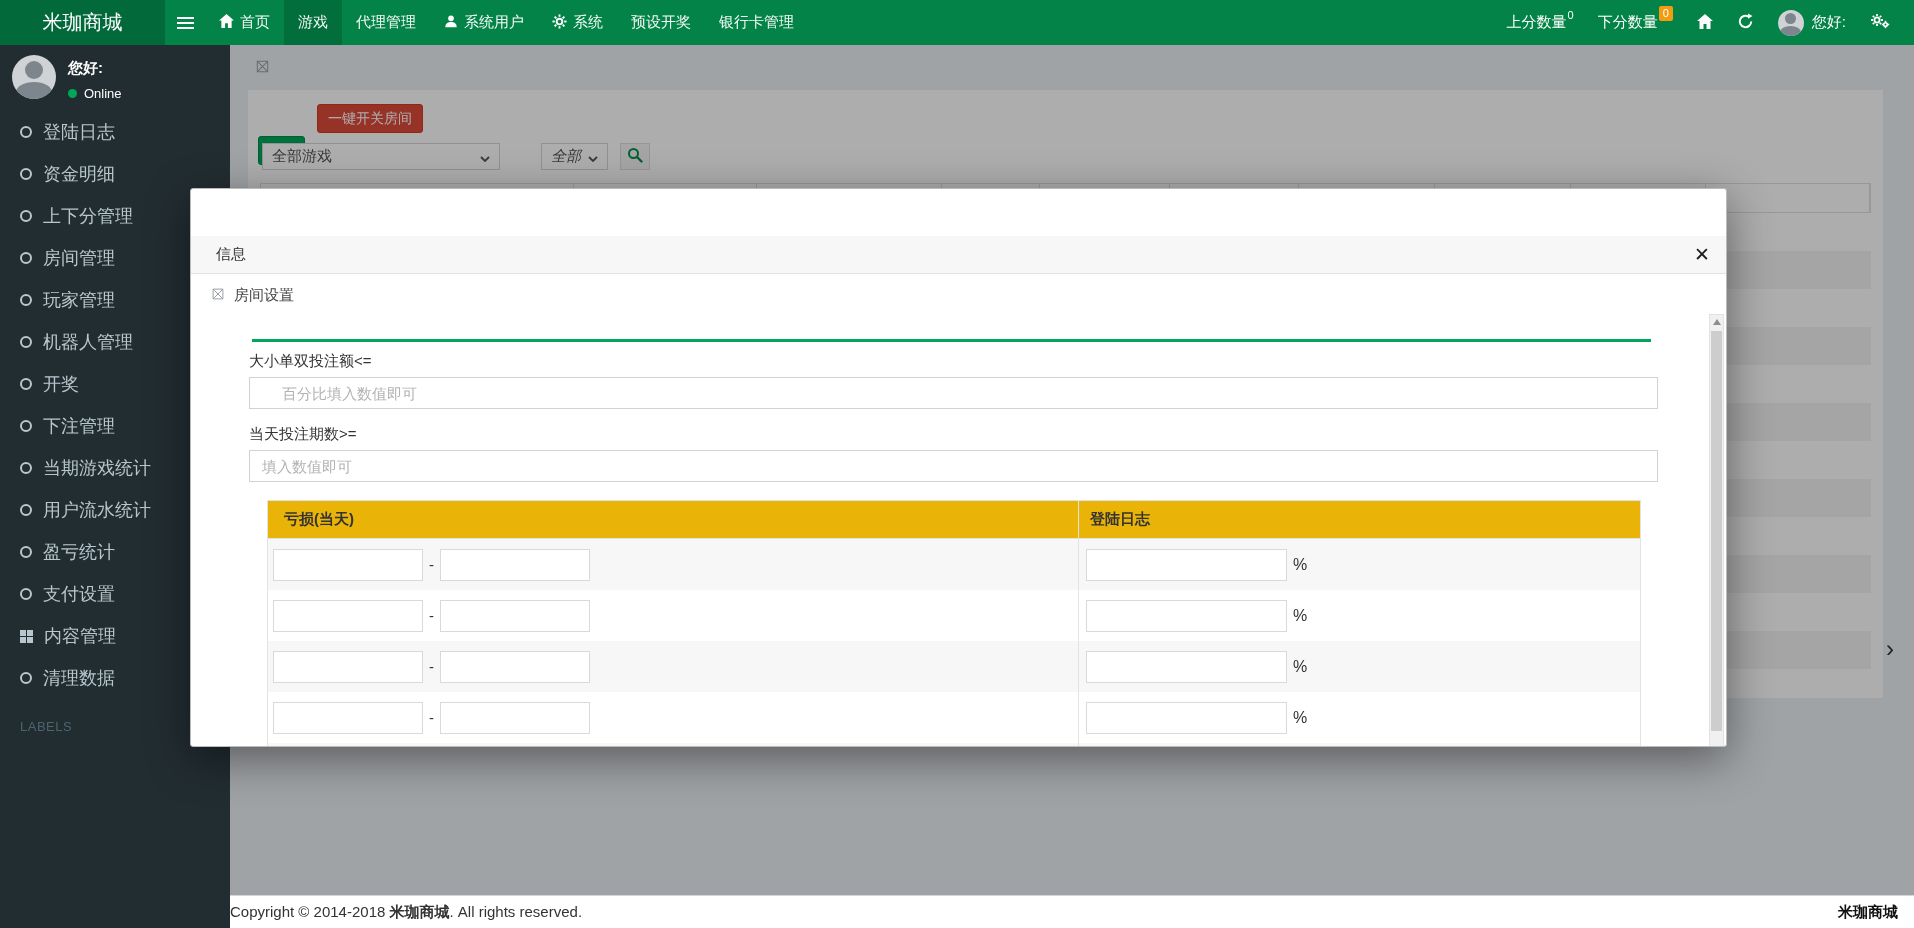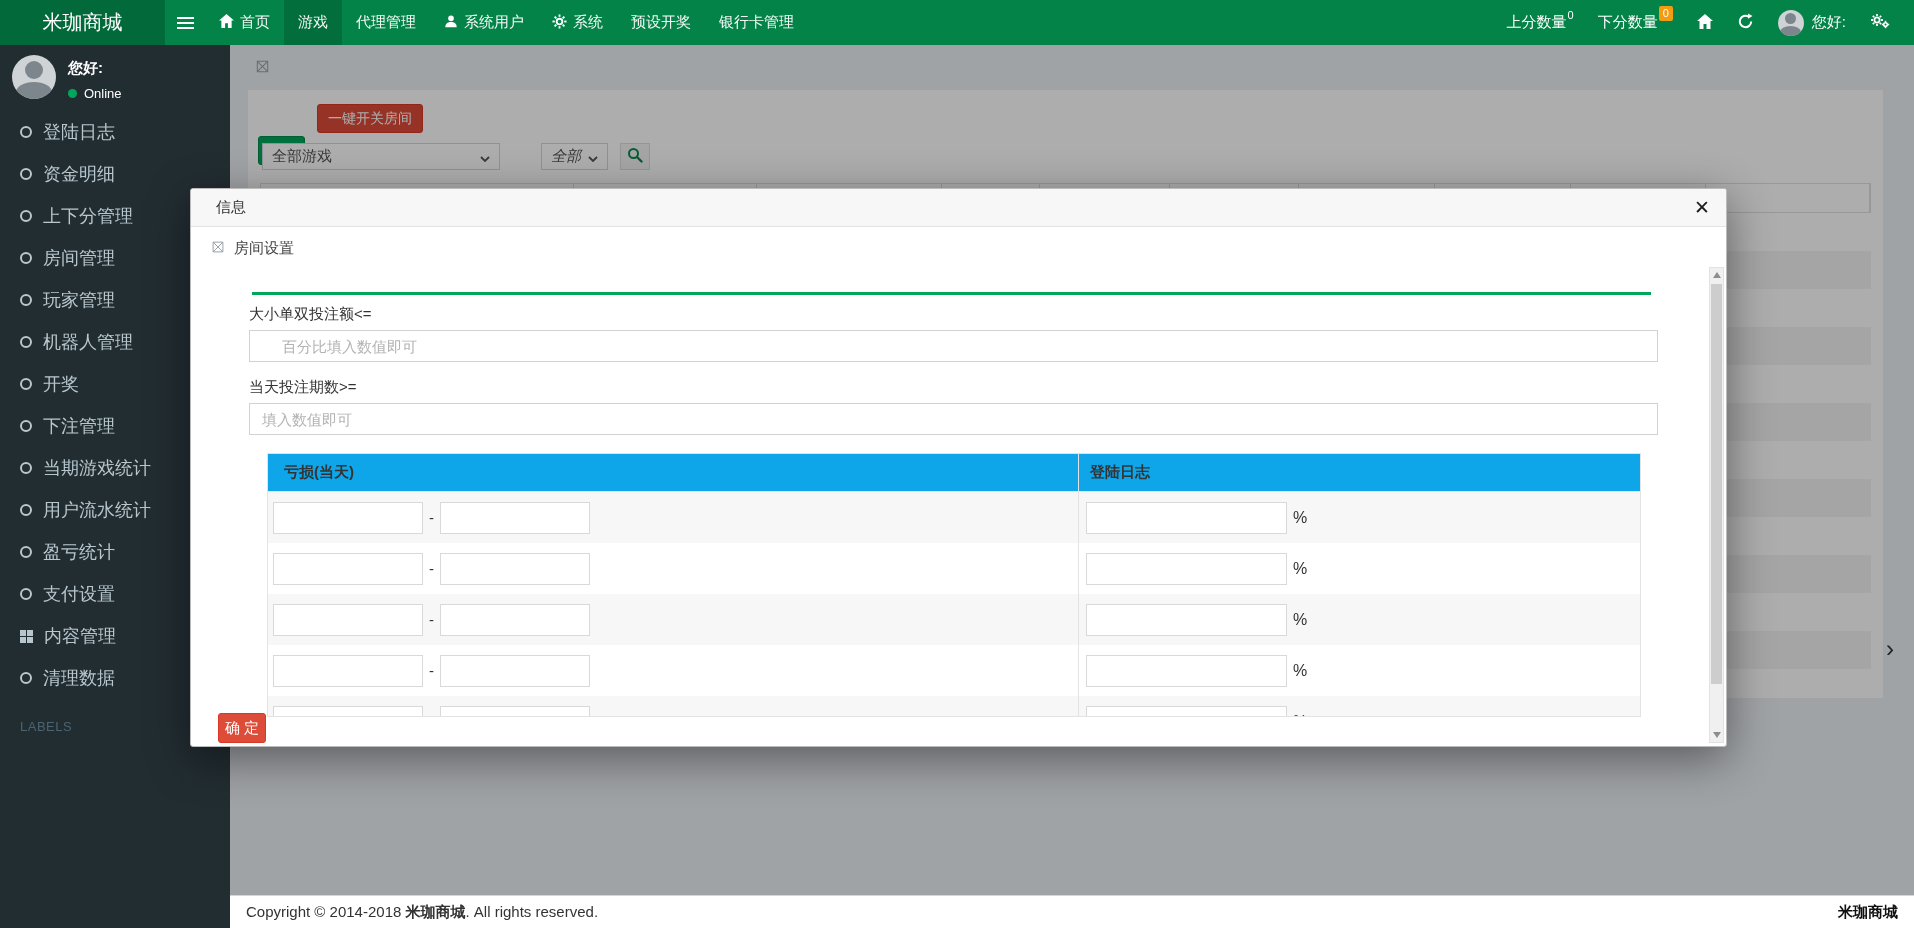--- a/index.html
+++ b/index.html
@@ -74,44 +74,44 @@
   .bg-rows { position:absolute; left:12px; top:123px; right:12px; }
   .bg-row { height:38px; background:#fff; }
   .bg-row.alt { background:#f4f4f4; }
   .bg-chevron { position:absolute; left:1656px; top:590px; font-size:24px; color:#333; cursor:pointer; }
   
   .overlay { position:absolute; left:230px; top:45px; right:0; bottom:33px;
     background:rgba(0,0,0,.32); z-index:40; }
   footer { position:absolute; left:230px; right:0; bottom:0; height:33px; background:#fff;
     border-top:1px solid #d2d6de; display:flex; align-items:center; font-size:15px;
     color:#333; z-index:30; }
-  .copy { padding-left:16px; }
+  .copy { }
   .fbrand { margin-left:auto; padding-right:16px; font-weight:bold; color:#111; }
   
   .modal { position:absolute; left:190px; top:188px; width:1537px; height:559px; background:#fff;
     z-index:60; border:1px solid #bbb; border-radius:3px; overflow:hidden;
     box-shadow:0 12px 45px rgba(0,0,0,.45); }
   .m-head { height:38px; background:#f7f7f7; border-bottom:1px solid #e3e3e3; display:flex;
-    align-items:center; padding:0 16px 0 25px; font-size:15px; color:#333; }
+    align-items:center; padding:0 16px 0 25px; font-size:15px; color:#333;margin-top:47px; }
   .m-close { margin-left:auto; font-size:19px; font-weight:bold; color:#1c1c1c; cursor:pointer; }
   .m-body { position:relative; height:519px; }
   .m-section { position:absolute; left:19px; top:12px; display:flex; align-items:center;
     gap:8px; font-size:15px; color:#444; }
   .m-line { position:absolute; left:61px; top:65px; width:1399px; height:3px;
     background:var(--accent-green,#00a65a); }
   .m-label { position:absolute; left:58px; font-size:15px; color:#333; }
   .l1 { top:78px; } .l2 { top:151px; }
   .m-input { position:absolute; left:58px; width:1409px; height:32px; border:1px solid #d2d2d2;
     padding:0 12px; font-size:15px; color:#333; font-family:inherit; outline:none; }
   .m-input::placeholder { color:#b3b3b3; }
   .i1 { top:103px;padding-left:32px; } .i2 { top:176px; }
   .m-table { position:absolute; left:76px; top:226px; width:1374px; height:264px;
     overflow:hidden; border:1px solid #e3e3e3; }
   .mt-head { display:flex; height:38px; border-bottom:1px solid #e3e3e3; font-weight:bold;
-    font-size:15px; color:#333; background:#0ea5e9; }
+    font-size:15px; color:#333; background:#eab308; }
   .mt-c1 { width:811px; border-right:1px solid #e3e3e3; display:flex; align-items:center; padding-left:16px; }
   .mt-c2 { flex:1; display:flex; align-items:center; padding-left:11px; }
   .mt-row { display:flex; height:51px; background:#fff; }
   .mt-row:nth-child(odd) { background:#f7f7f7; }
   .mt-row .mt-c1 { padding-left:5px; }
   .mt-row .mt-c2 { padding-left:7px; }
   .ri { width:150px; height:32px; border:1px solid #d9d9d9; background:#fff; outline:none;
     font-family:inherit; font-size:15px; padding:0 8px; }
   .ri.r2 { width:201px; }
   .sep { margin:0 6px; color:#333; font-size:15px; }

